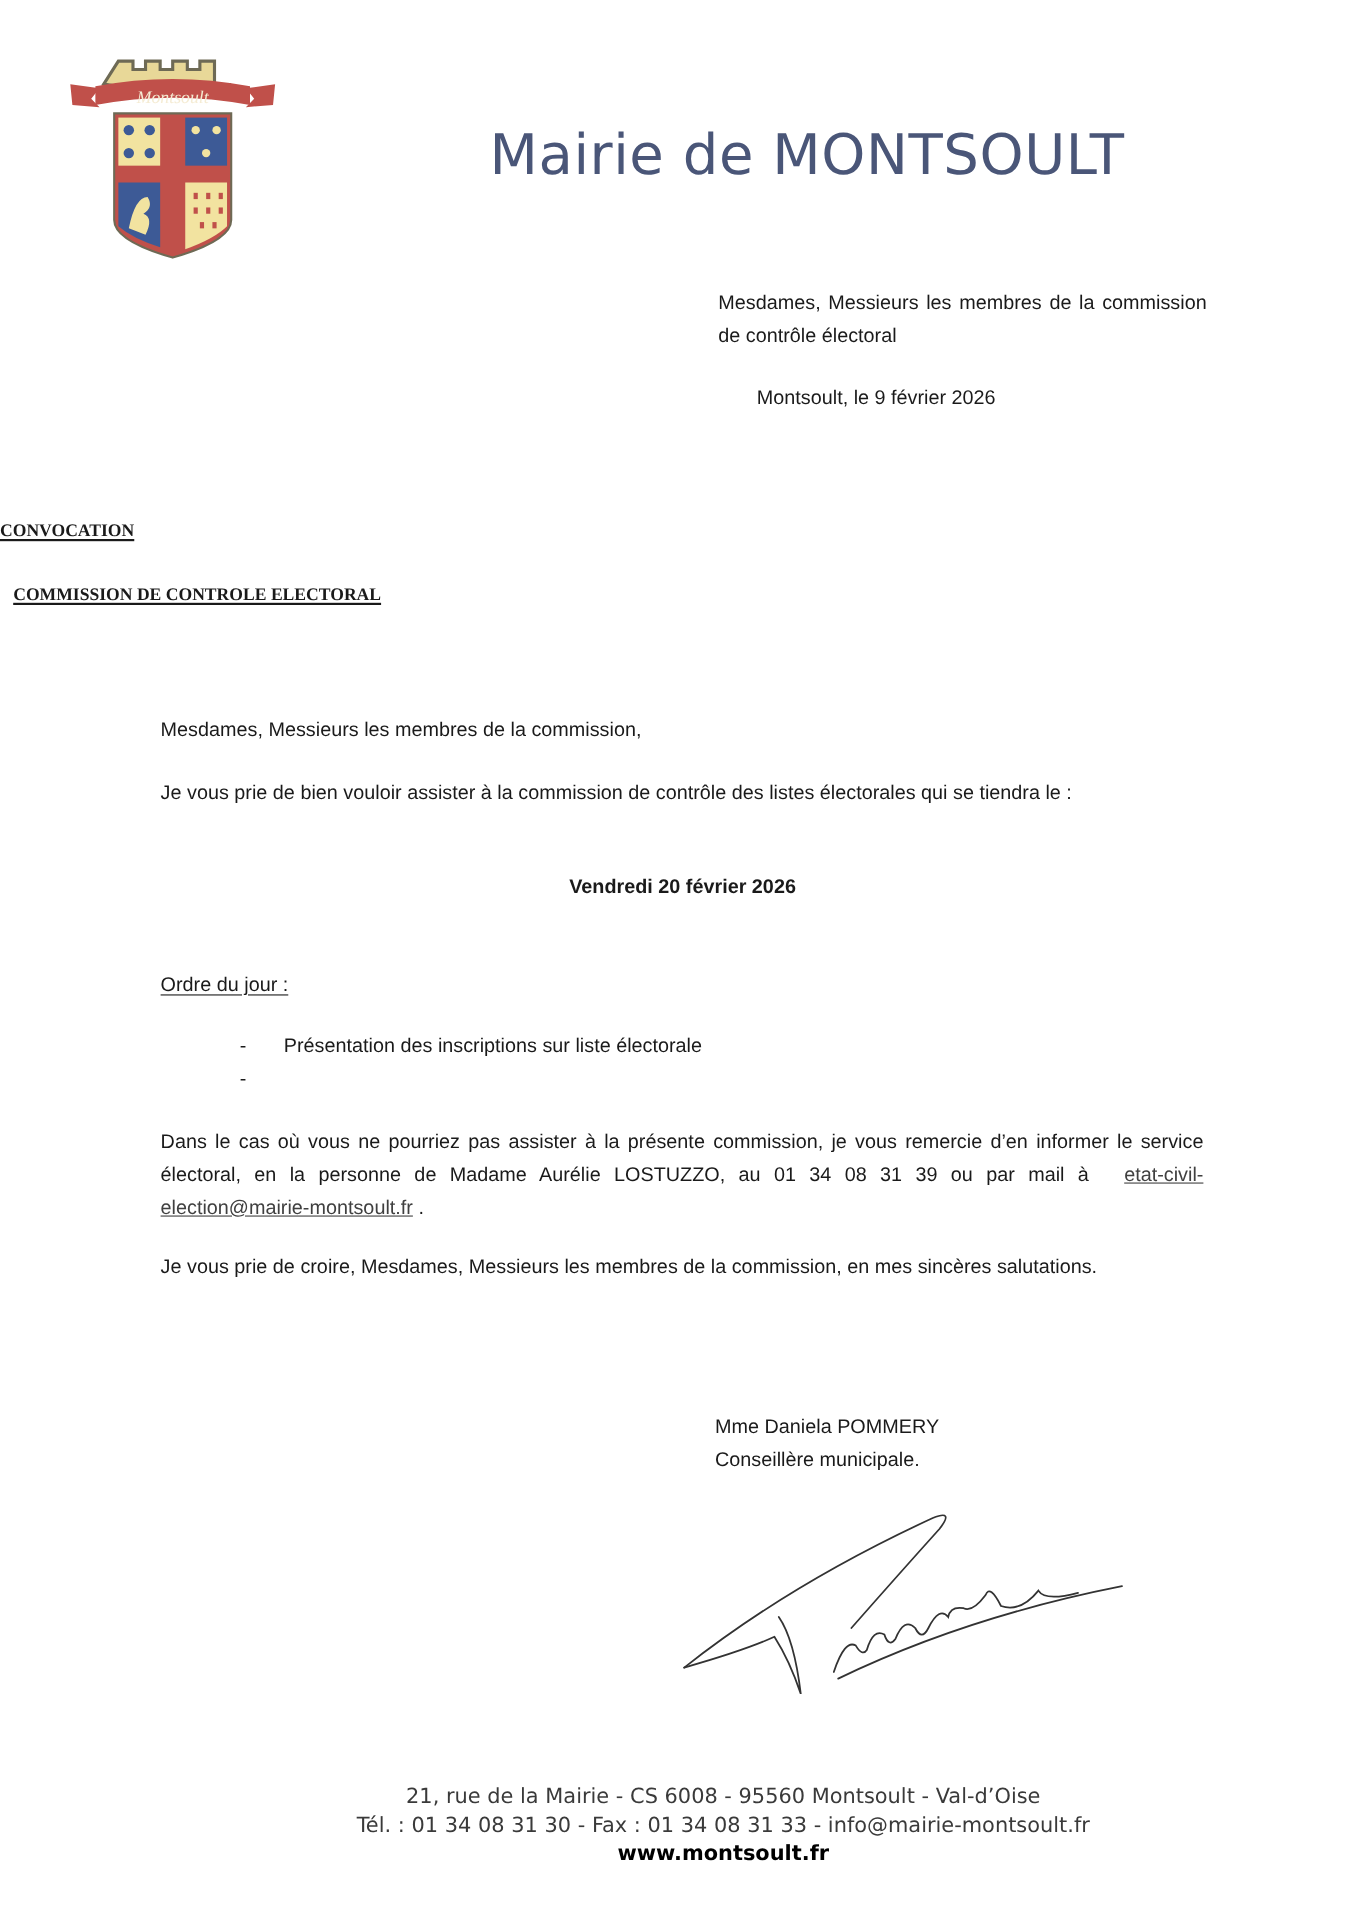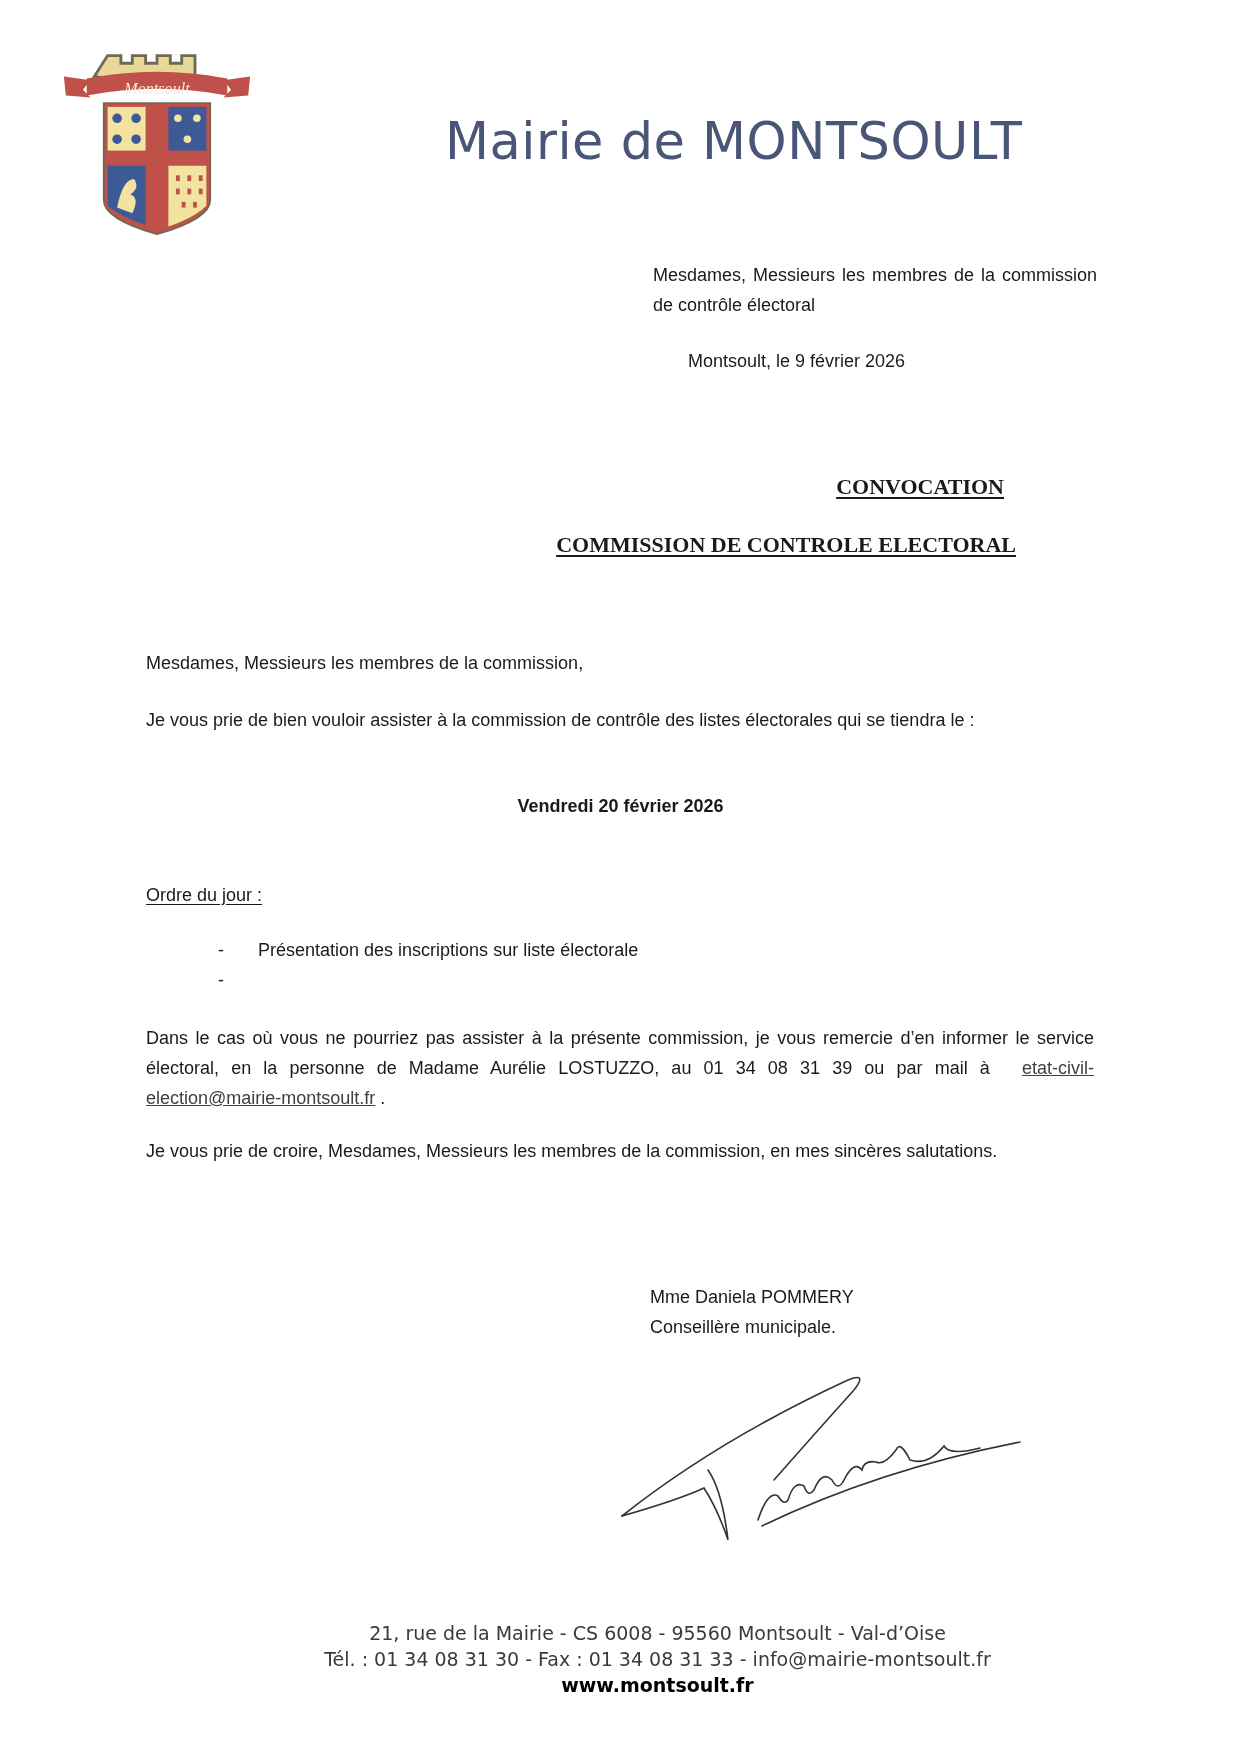--- a/index.html
+++ b/index.html
@@ -5,21 +5,21 @@
   html, body { margin: 0; padding: 0; background: #ffffff; }
   body { width: 1241px; height: 1754px; position: relative; overflow: hidden;
          font-family: "Liberation Serif", serif; color: #1a1a1a; }
   .abs { position: absolute; }
   .logo { left: 62px; top: 48px; width: 190px; height: 190px; }
   .title { left: 445px; top: 112px; font-family: "DejaVu Sans", sans-serif; font-size: 51px;
            color: #4a5678; letter-spacing: 0.5px; font-weight: normal; white-space: nowrap; }
   .serif { font-family: Liberation Sans, sans-serif; font-size: 18px; line-height: 30px; }
   .recipient { left: 653px; top: 260px; width: 444px; text-align: justify; }
   .place-date { left: 653px; top: 346px; white-space: nowrap; margin-left: 35px; }
-  .heading { left: 0; width: 1004px; text-align: right; font-weight: bold; font-size: 22px; }
+  .heading { left: 0; width: 1004px; text-align: left; font-weight: bold; font-size: 16px; }
   .heading span { text-decoration: underline; text-decoration-thickness: 2px; text-underline-offset: 3px; }
   .h1 { top: 474px; }
   .h2 { top: 532px; padding-left: 12px; }
   .body { left: 146px; width: 948px; text-align: justify; }
   .salut { top: 648px; }
   .p1 { top: 705px; }
   .meeting { left: 0; width: 1241px; text-align: center; font-weight: bold; top: 791px; }
   .odj { top: 880px; }
   .odj span { text-decoration: underline; text-underline-offset: 3px; }
   .agenda { left: 218px; top: 935px; }

